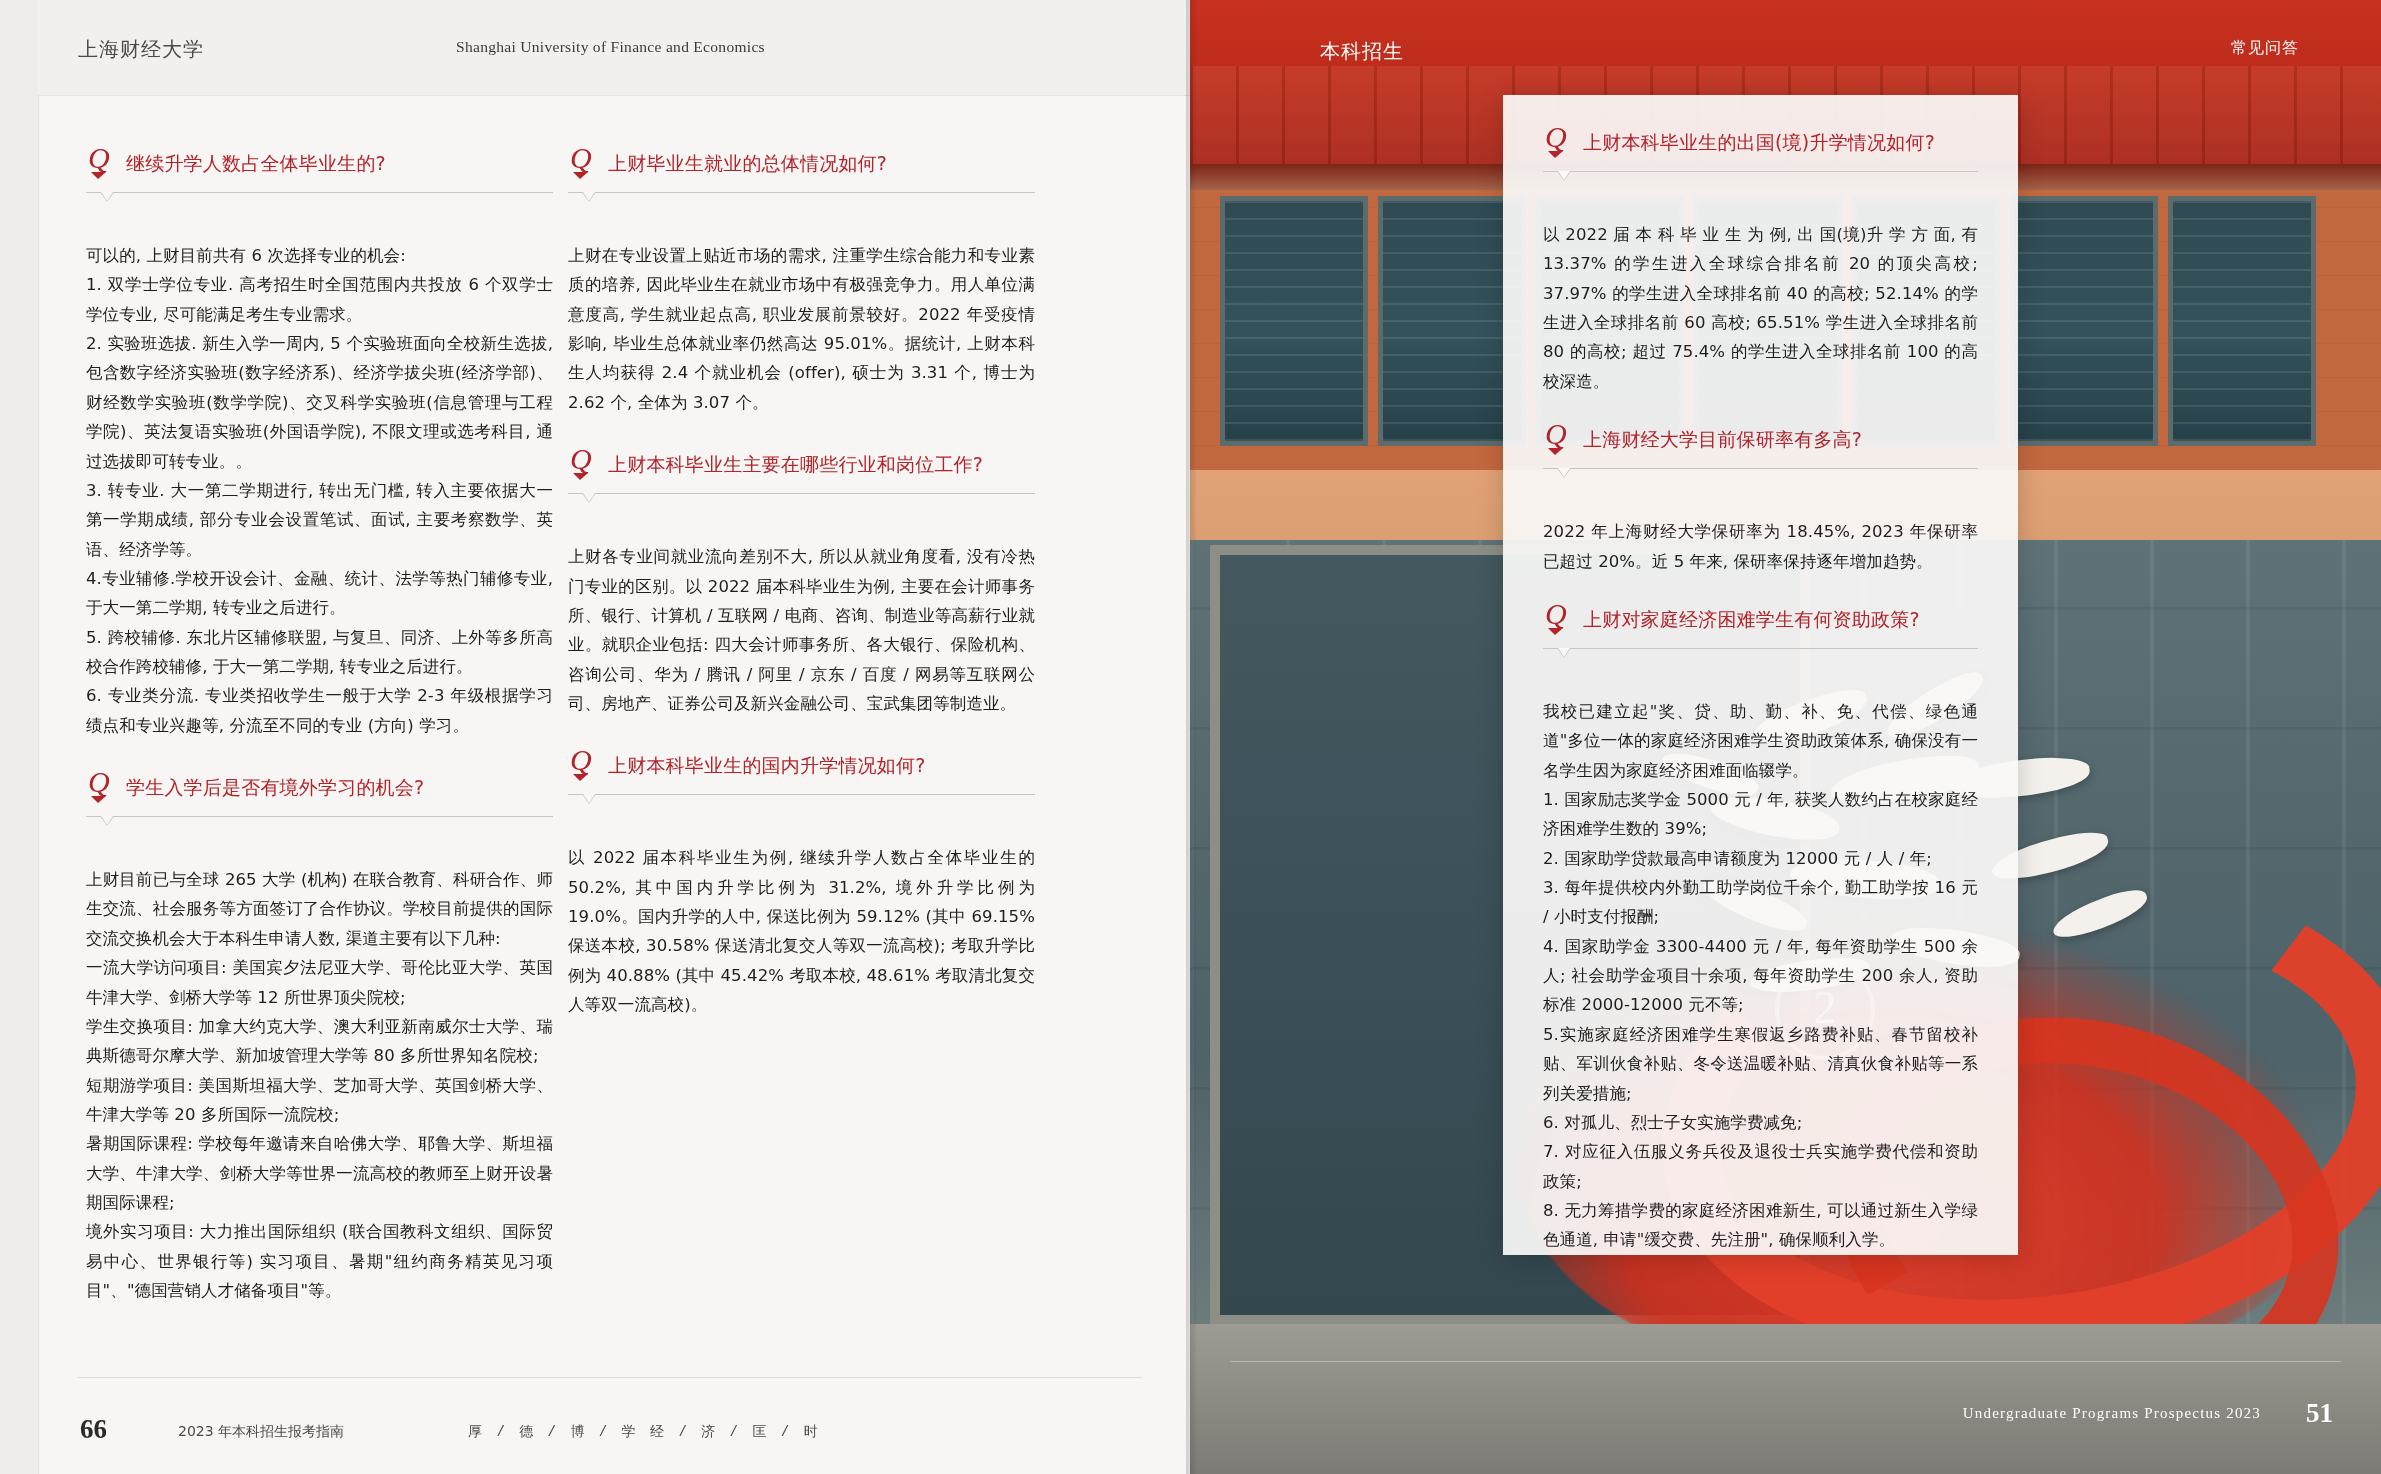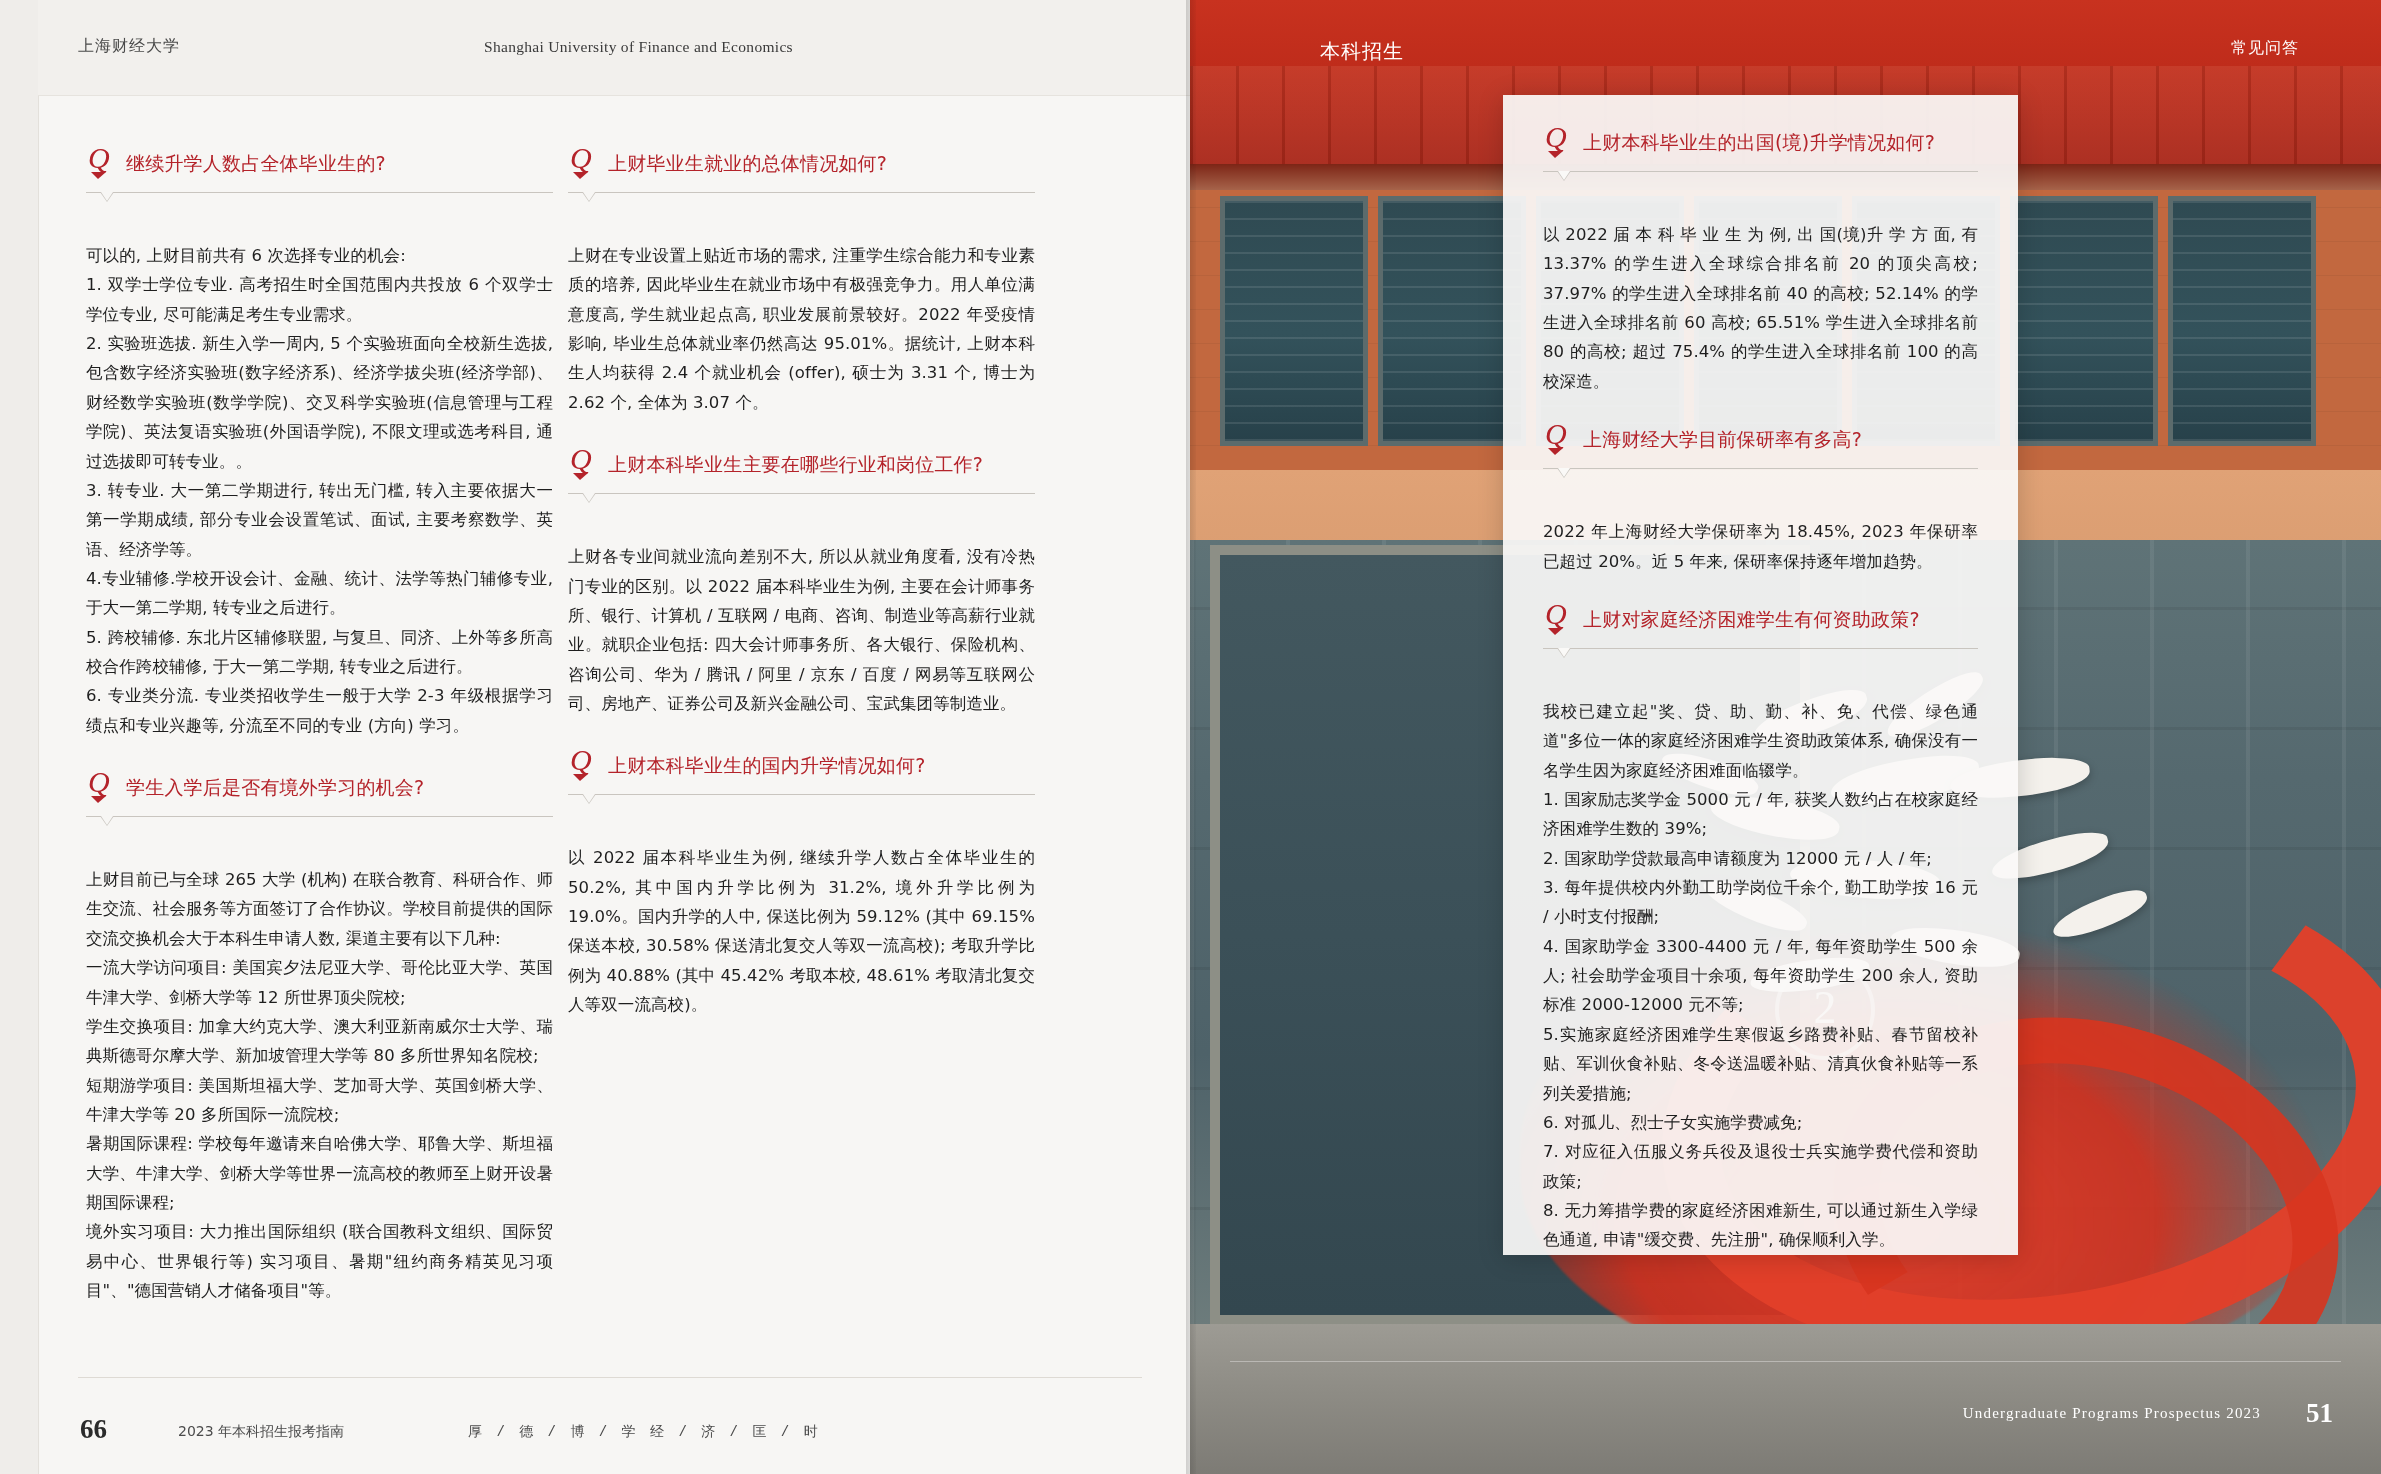--- a/index.html
+++ b/index.html
@@ -39,28 +39,28 @@
     position: absolute;
     left: 38px; right: 0; top: 0;
     height: 95px;
     background: #f2f0ed;
     border-bottom: 1px solid #e6e3de;
   }
   .left-header .h-zh {
     position: absolute;
     left: 40px;
     top: 36px;
-    font-size: 16px;
+    font-size: 20px;
     letter-spacing: 1px;
     color: #4a4a4a;
     font-family: "DejaVu Sans", sans-serif;
   }
   .left-header .h-en {
     position: absolute;
-    left: 446px;
+    left: 418px;
     top: 38px;
     font-size: 15.5px;
     letter-spacing: 0.3px;
     color: #3a3a3a;
     font-family: "Liberation Serif", serif;
   }
   .left-body {
     position: absolute;
     left: 38px;
     top: 95px;

